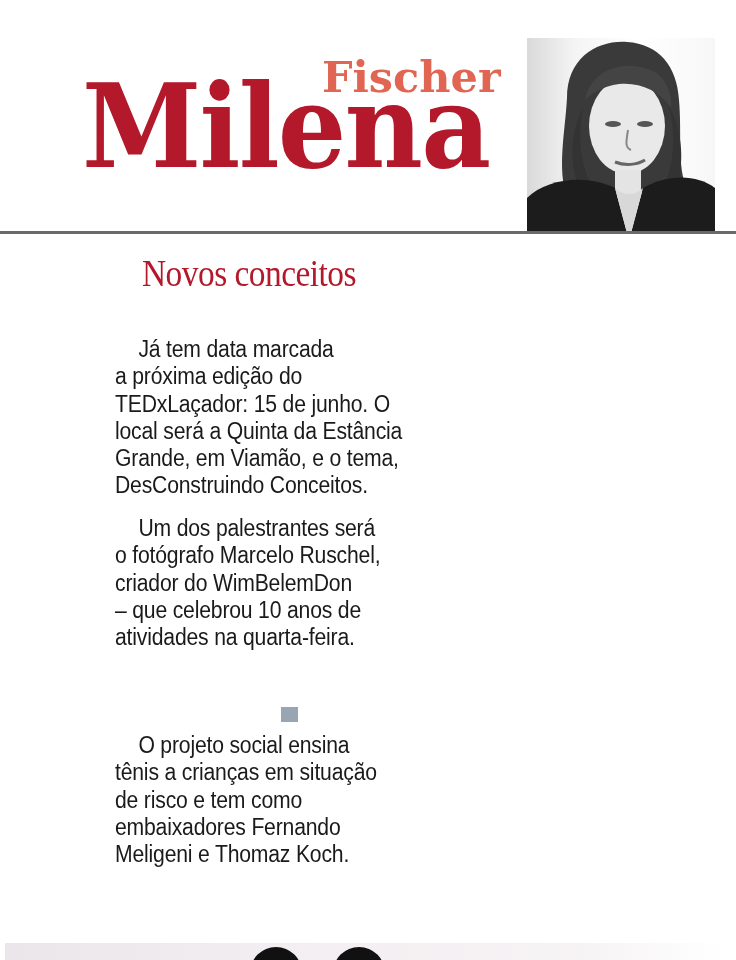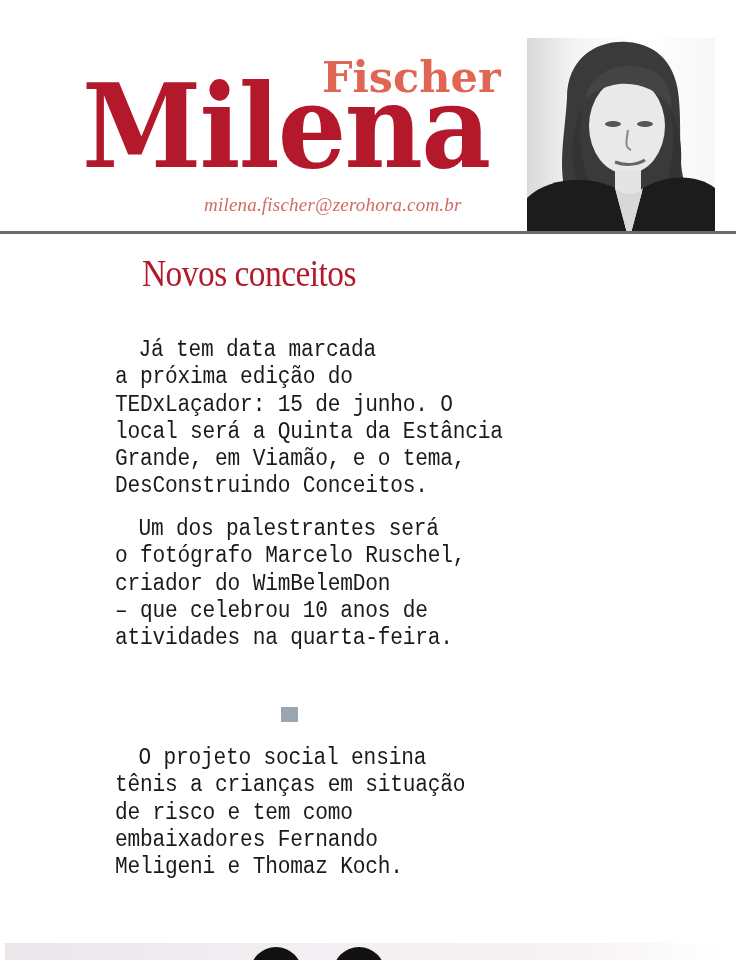--- a/index.html
+++ b/index.html
@@ -91,36 +91,36 @@
       letter-spacing: -0.6px;
       transform: scaleX(0.88);
       transform-origin: left top;
       white-space: nowrap;
       line-height: 1;
     }
     .para {
       position: absolute;
       left: 0;
       margin: 0;
-      font-family: Liberation Mono, monospace;
+      font-family: Liberation Sans, sans-serif;
       font-size: 23.5px;
       line-height: 27.3px;
       color: #1a1a1a;
       letter-spacing: -0.2px;
       white-space: nowrap;
     }
     .para .line {
       display: block;
       transform: scaleX(0.9);
       transform-origin: left center;
     }
     .para .line.indent { padding-left: 26px; }
     .p1 { top: 96px; }
     .p2 { top: 275px; }
-    .p3 { top: 504px; }
+    .p3 { top: 492px; }
     .separator {
       position: absolute;
       left: 281px;
       top: 707px;
       width: 17px;
       height: 15px;
       background: #98a5b3;
     }
     .bottom-strip {
       position: absolute;
@@ -139,21 +139,20 @@
       border-radius: 50% 50% 0 0 / 100% 100% 0 0;
       background: #111111;
     }
   </style>
 </head>
 <body>
 
 <div class="masthead">
   <div class="surname">Fischer</div>
   <div class="firstname">Milena</div>
-  <div class="email">milena.fischer@zerohora.com.br</div>
 
   <div class="photo">
     <svg width="188" height="195" viewBox="0 0 188 195">
 
       <path d="M40 60 C40 20, 70 2, 100 4 C132 6, 150 28, 152 62 C155 95, 150 130, 160 150 L40 160 C30 130, 38 95, 40 60 Z" fill="#3a3a3a"></path>
 
       <ellipse cx="100" cy="88" rx="38" ry="48" fill="#e9e9e9"></ellipse>
 
       <path d="M58 62 C64 30, 100 20, 128 34 C140 42, 146 58, 144 70 C132 52, 112 44, 92 46 C76 48, 64 56, 58 62 Z" fill="#444"></path>
 

